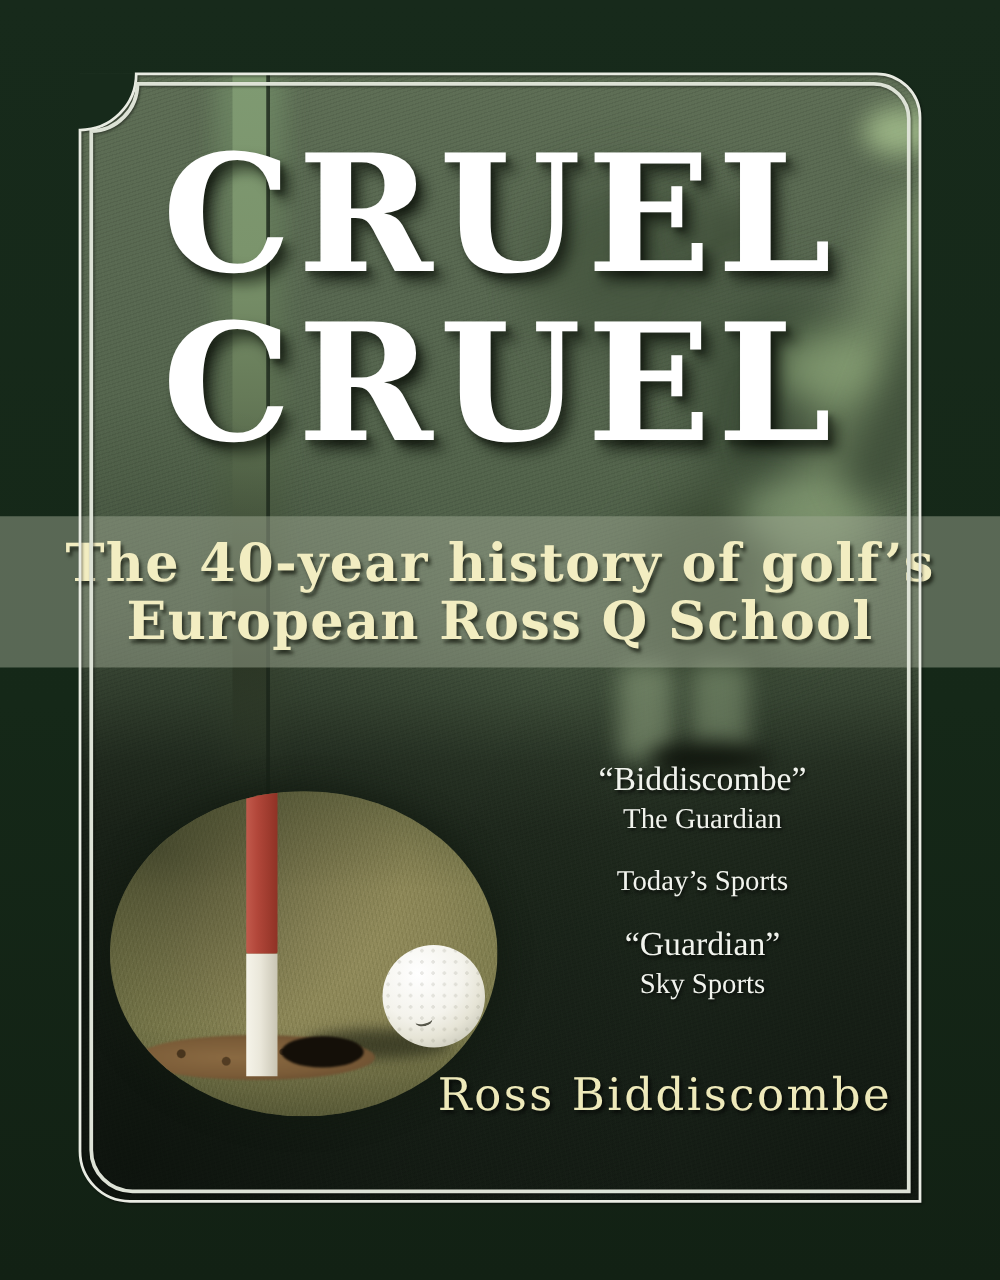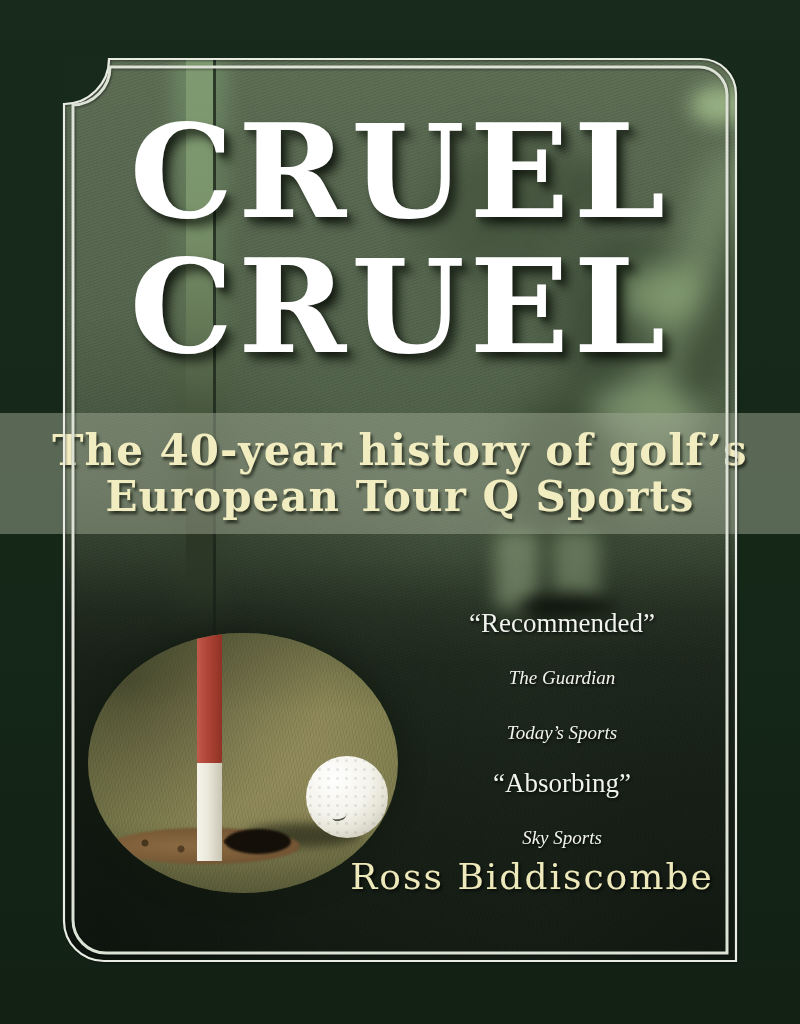--- a/index.html
+++ b/index.html
@@ -110,21 +110,21 @@
   
   .title{position:absolute;left:0;top:104px;width:800px;text-align:center;}
   .title div{
     font-size:130px;line-height:135px;font-weight:700;letter-spacing:5px;
     color:var(--title-text,#ffffff);
     text-shadow:7px 8px 10px rgba(8,12,6,.65), 3px 4px 4px rgba(8,12,6,.4);}
   .reviews{position:absolute;left:412px;top:607px;width:300px;text-align:center;
     font-family:"Liberation Serif", serif;color:var(--review-text,#f1f3ed);}
   .review{margin-bottom:18px;}
   .review .q{font-size:27px;line-height:32px;text-shadow:1px 2px 3px rgba(0,0,0,.75);}
-  .review .s{font-size:19px;line-height:32px;font-style:italic;text-shadow:1px 2px 3px rgba(0,0,0,.75);margin-top:23px;}
+  .review .s{font-size:23px;line-height:32px;text-shadow:1px 2px 3px rgba(0,0,0,.75);}
   .author{position:absolute;left:332px;top:857px;width:400px;text-align:center;
     font-size:36px;line-height:40px;letter-spacing:2px;
     color:var(--author-text,#eee9ba);text-shadow:2px 2px 3px rgba(0,0,0,.65);}
 </style>
 </head>
 <body>
 
 <div class="cover">
 
   <div class="photo">
@@ -169,42 +169,42 @@
         <div class="ball-dimples"></div>
         <div class="ball-logo"></div>
       </div>
     </div>
 
     <div class="corner-bite"></div>
   </div>
 
   <div class="band">
     <div class="subtitle-line">The 40-year history of golf’s</div>
-    <div class="subtitle-line">European Tour Q Sports</div>
+    <div class="subtitle-line">European Ross Q School</div>
   </div>
 
   <svg class="frame" width="800" height="1024" viewBox="0 0 800 1024">
     <path d="M 109 59 H 701 A 35 35 0 0 1 736 94 V 961 H 104 A 40 40 0 0 1 64 921 V 104 A 45 45 0 0 0 109 59 Z" fill="none" stroke="#e9ece3" stroke-width="2.2"></path>
     <path d="M 110 67 H 699 A 28 28 0 0 1 727 95 V 953 H 106 A 33 33 0 0 1 73 920 V 105 A 38 38 0 0 0 110 67 Z" fill="none" stroke="#dde2d6" stroke-width="3"></path>
   </svg>
 
   <div class="title">
     <div>CRUEL</div>
     <div>CRUEL</div>
   </div>
 
   <div class="reviews">
     <div class="review">
-      <div class="q">“Recommended”</div>
+      <div class="q">“Biddiscombe”</div>
       <div class="s">The Guardian</div>
     </div>
     <div class="review">
       <div class="s">Today’s Sports</div>
     </div>
     <div class="review">
-      <div class="q">“Absorbing”</div>
+      <div class="q">“Guardian”</div>
       <div class="s">Sky Sports</div>
     </div>
   </div>
 
   <div class="author">Ross Biddiscombe</div>
 
 </div>
 
 </body></html>

